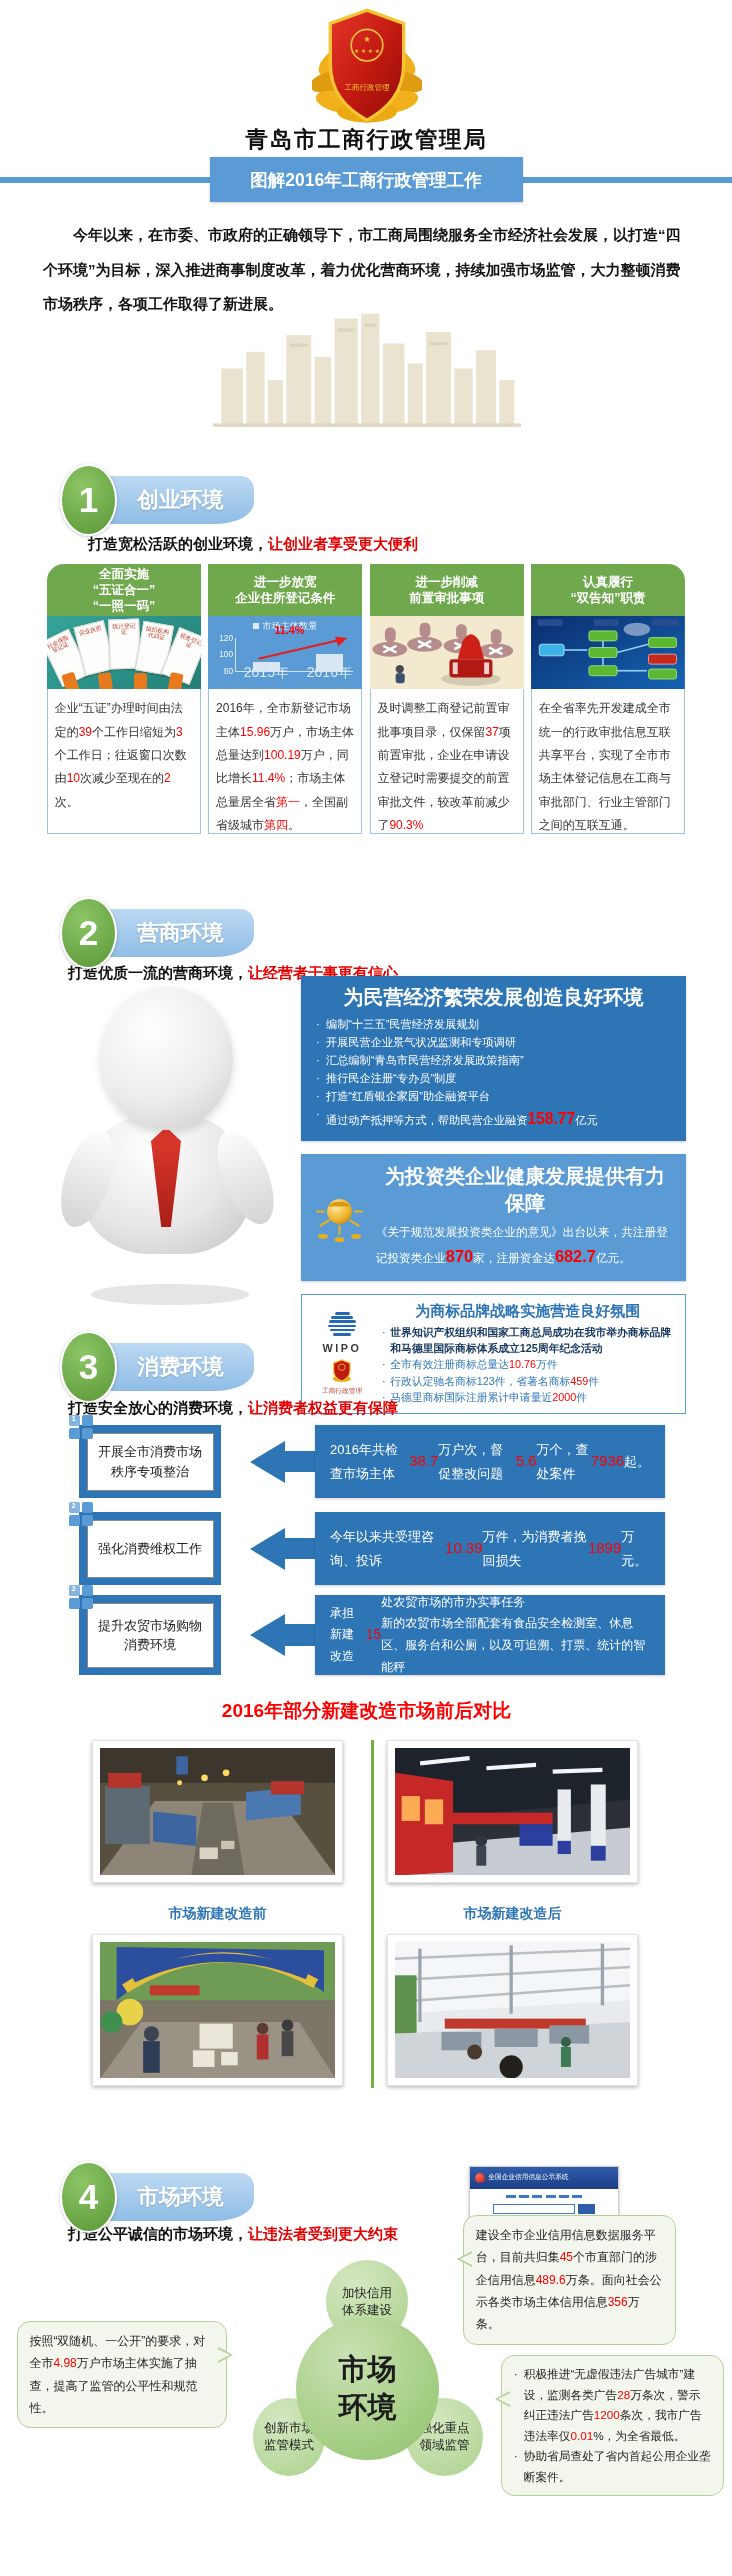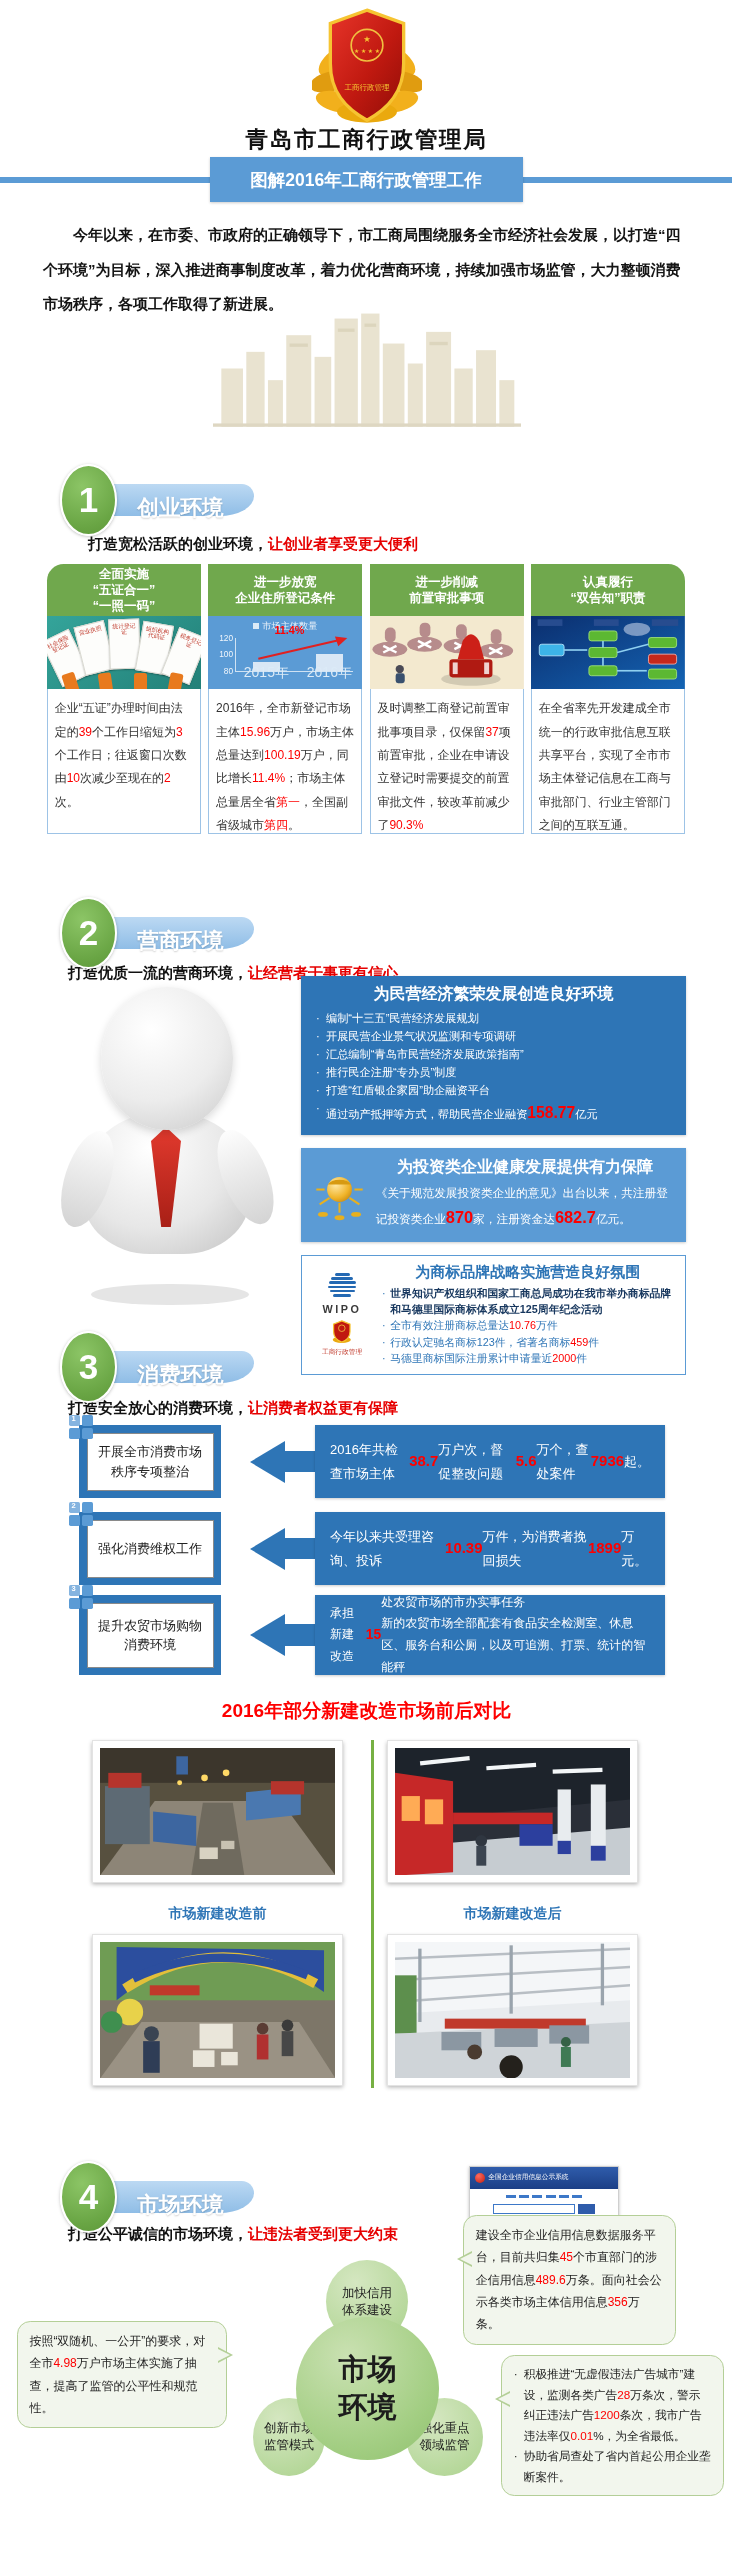--- a/index.html
+++ b/index.html
@@ -1,35 +1,35 @@
 <!DOCTYPE html>
 <html style="font-size:13.3px"><head>
 <meta charset="utf-8">
 <style>
   html,body{margin:0;padding:0;background:#fff;font-family:"Liberation Sans","DejaVu Sans",sans-serif;}
   #page{position:relative;width:733px;height:2576px;margin:0 auto;background:#fff;overflow:hidden;}
   .abs{position:absolute;}
   
   .seg-k{color:inherit;}
   .seg-r{color:#fe0000;}
-  .seg-rb{color:#fe0000;font-weight:bold;font-size:1.15em;}
+  .seg-rb{color:#fe0000;font-weight:normal;font-size:1.15em;}
   .seg-rxl{color:#fe0000;font-weight:bold;font-size:1.4em;}
   .seg-nb{color:#17375e;font-weight:bold;}
 
   
   #org-title{top:124px;left:0;width:100%;text-align:center;font-size:22.5px;font-weight:bold;color:#111;letter-spacing:1.7px;}
   #banner-line{top:177px;left:0;width:100%;height:5.8px;background:#5b9bd5;}
   #banner-box{top:157px;left:calc(50% - 157px);width:313px;height:45px;background:#5b9bd5;display:flex;align-items:center;justify-content:center;color:#fff;font-size:17.5px;font-weight:bold;box-shadow:0 0.8px 2.5px rgba(0,0,0,.2);}
   #intro{top:218px;left:43px;width:648px;font-size:15px;line-height:2.3;color:#141414;font-weight:bold;text-indent:2em;}
   #skyline{top:310px;left:calc(50% - 154px);}
 
   
   .sechd{display:flex;align-items:center;height:73px;}
   .secnum{width:53px;height:68px;border-radius:50%;background:radial-gradient(circle at 38% 30%,#8cc566,#69a544 70%,#5d9739);color:#fff;font-size:35px;display:flex;align-items:center;justify-content:center;border:2.5px solid #fff;box-shadow:0 0.8px 3.3px rgba(0,0,0,.25);z-index:2;font-weight:bold;}
-  .secrib{margin-left:-16.7px;background:linear-gradient(#bcd9f3,#8fbde6);color:#fff;font-weight:bold;font-size:21.6px;padding:0 30px 0 37px;height:32px;line-height:48px;border-radius:8.3px 13.3px 38px 13.3px / 8.3px 13.3px 21.6px 13.3px;text-shadow:0 0.8px 1.7px rgba(0,0,0,.18);}
+  .secrib{margin-left:-16.7px;background:linear-gradient(#bcd9f3,#8fbde6);color:#fff;font-weight:bold;font-size:21.6px;padding:0 30px 0 37px;height:48px;line-height:48px;border-radius:8.3px 13.3px 38px 13.3px / 8.3px 13.3px 21.6px 13.3px;text-shadow:0 0.8px 1.7px rgba(0,0,0,.18);}
   .tagline{font-family:"Liberation Serif","DejaVu Serif",serif;font-weight:bold;font-size:15px;color:#111;}
   .tagline .red{color:#e60000;}
 
   
   #s1cols{top:564px;left:47px;width:638px;display:grid;grid-template-columns:repeat(4,1fr);gap:7.5px;}
   .chd{background:#70a84d;color:#fff;height:52px;display:flex;align-items:center;justify-content:center;text-align:center;font-size:12.5px;font-weight:bold;white-space:pre-line;line-height:1.3;}
   .col:first-child .chd{border-top-left-radius:16.7px;}
   .col:last-child .chd{border-top-right-radius:16.7px;}
   .cimg{height:73px;position:relative;overflow:hidden;}
   .ctxt{border:0.8px solid #9dc3e6;border-top:none;height:127px;padding:8.3px 6.7px;font-size:12px;line-height:1.95;color:#333;}
@@ -45,21 +45,21 @@
   .chart .pct{position:absolute;top:-13.3px;left:38px;color:#fe0000;font-weight:bold;font-size:10.8px;}
 
   
   .certs{background:linear-gradient(140deg,#34a49a,#238078);}
   .cert{position:absolute;width:27.5px;height:45px;background:#fdfdfb;border:0.8px solid #d8d8d0;box-shadow:0 0.8px 1.7px rgba(0,0,0,.35);font-size:5.8px;color:#c0392b;text-align:center;padding:2.5px 0.8px 0;line-height:1.2;overflow:hidden;}
   .handbar{position:absolute;width:12.5px;height:20px;background:#e87a1e;border-radius:2.5px;bottom:-4.2px;}
 
   
   #s2boxes{top:976px;left:301px;width:385px;}
   .b1{background:#2e75b6;color:#fff;padding:8.3px 13.3px 10px;box-shadow:0 0.8px 2.5px rgba(0,0,0,.2);}
-  .b1t,.b2t{font-size:16px;font-weight:bold;text-align:center;margin-bottom:5px;}
+  .b1t,.b2t{font-size:20px;font-weight:bold;text-align:center;margin-bottom:5px;}
   ul.plain{list-style:none;margin:0;padding:0;}
   .b1 li{font-size:11.2px;line-height:1.6;padding-left:11.7px;position:relative;}
   .b1 li::before{content:"·";position:absolute;left:1.7px;}
   .b2{background:#5b9bd5;color:#fff;margin-top:13.3px;display:flex;gap:10px;padding:8.3px 11.7px 10px;align-items:center;box-shadow:0 0.8px 2.5px rgba(0,0,0,.2);}
   .b2x{font-size:11.7px;line-height:1.75;}
   .b3{background:#fff;border:1.7px solid #5b9bd5;margin-top:13.3px;display:flex;gap:8.3px;padding:6.7px 10px 8.3px;align-items:center;}
   .b3t{font-size:15px;font-weight:bold;color:#2e75b6;text-align:center;margin-bottom:3.3px;}
   .b3 li{font-size:10.8px;line-height:1.5;color:#2e75b6;padding-left:10px;position:relative;}
   .b3 li::before{content:"·";position:absolute;left:1.7px;}
   .logos{display:flex;flex-direction:column;align-items:center;gap:5px;width:60px;flex:none;}

